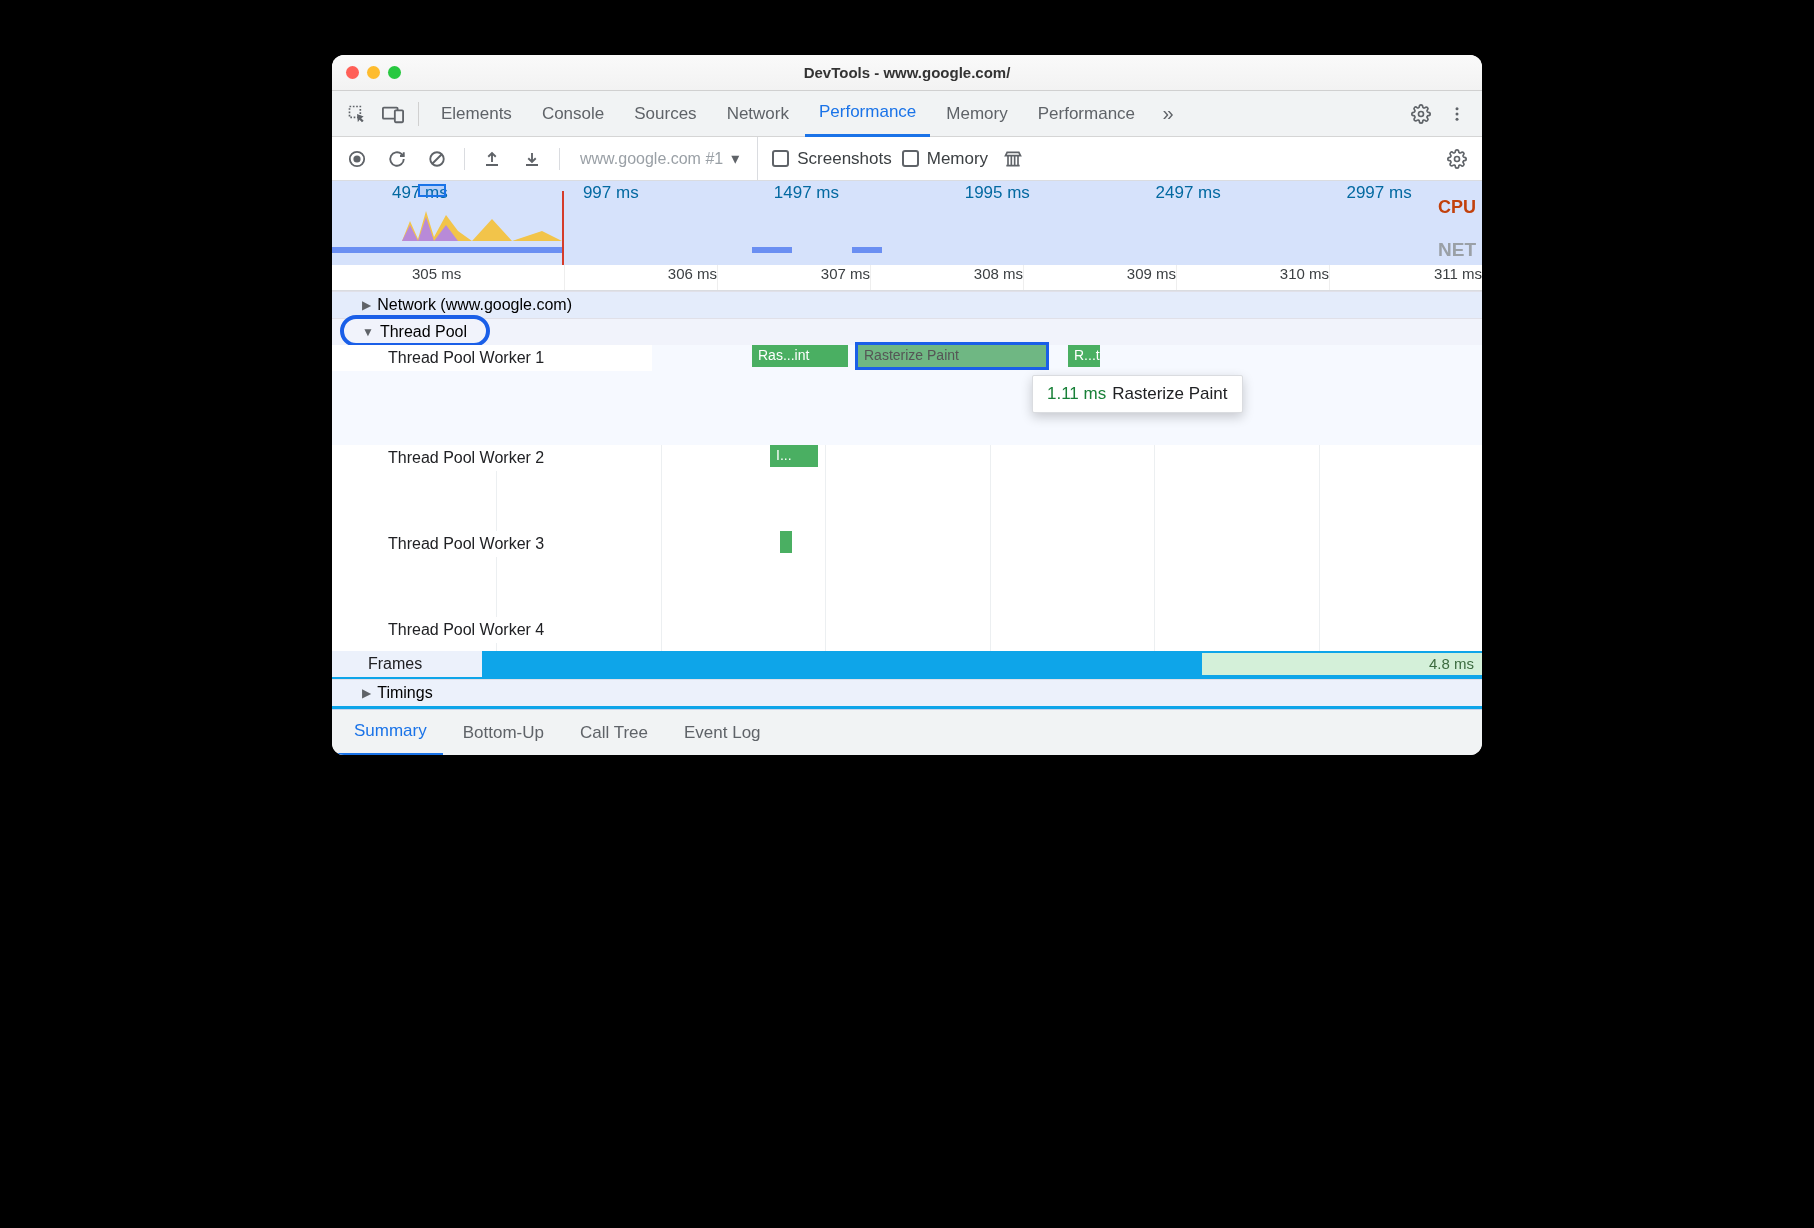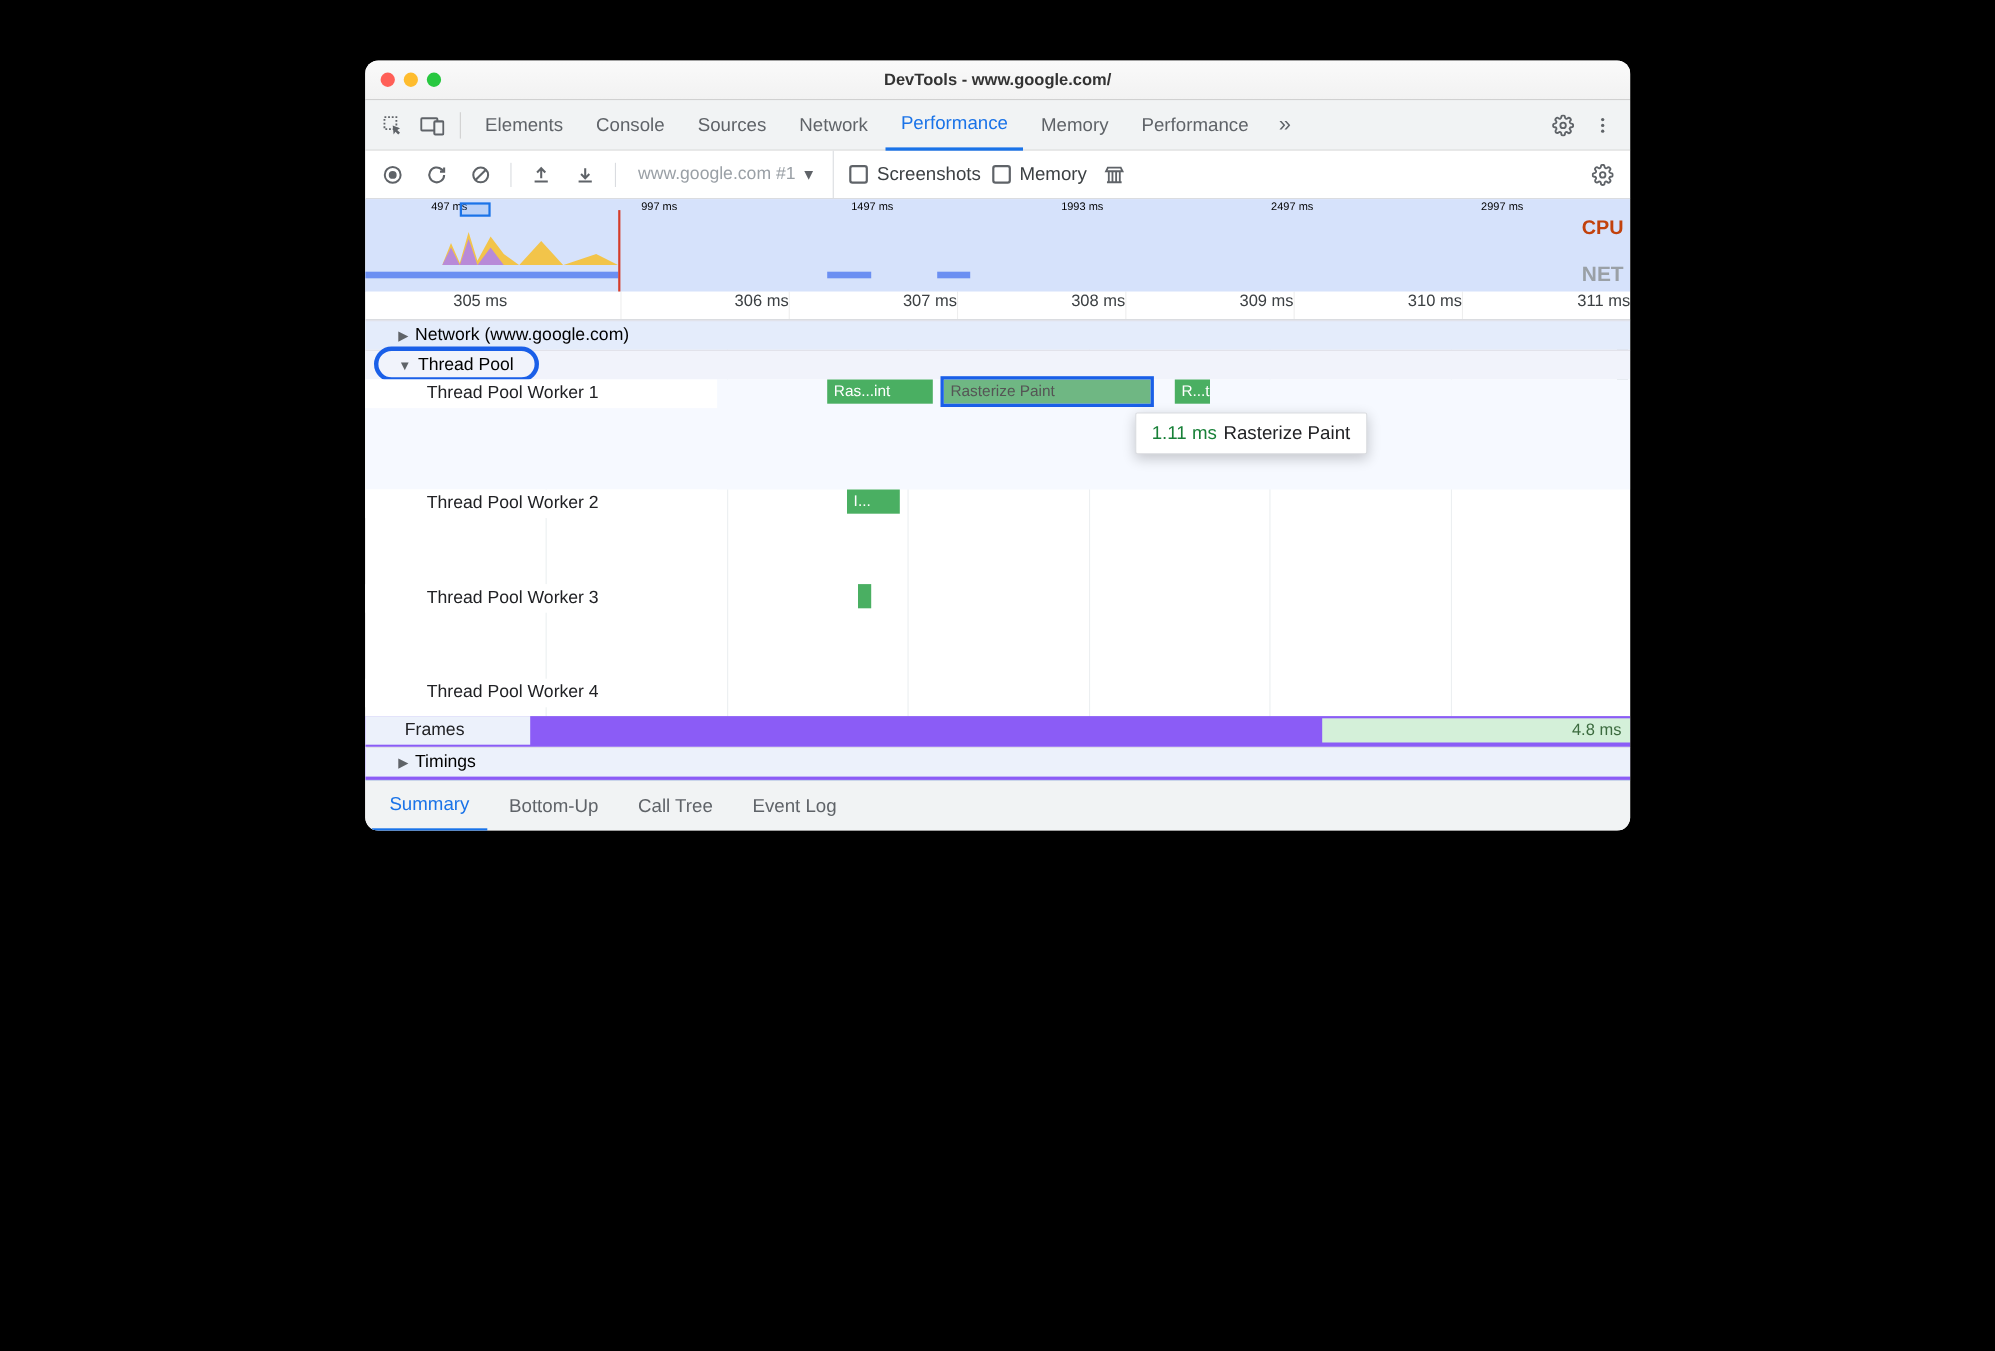--- a/index.html
+++ b/index.html
@@ -44,21 +44,21 @@
     display:flex; align-items:center; gap:8px; padding:4px 8px; color:#9aa0a6; font-size:16px; cursor:pointer;
     border-right:1px solid #dadce0; height:44px; padding-right:18px; margin-right:4px;
   }
   .dropdown .chev { color:#5f6368; }
   .chk { display:flex; align-items:center; gap:8px; font-size:17px; color:#3c4043; cursor:pointer;}
   .chk .box { width:17px; height:17px; border:2px solid #5f6368; border-radius:3px; }
   .toolbar .spacer{flex:1;}
 
   
   .overview { height:84px; background:#d6e2fb; position:relative; }
-  .overview .ticks { display:flex; position:absolute; top:2px; left:0; right:0; font-size:10px; color:#000000;}
+  .overview .ticks { display:flex; position:absolute; top:2px; left:0; right:0; font-size:17px; color:#0369a1;}
   .overview .ticks span{ width:16.6%; text-align:left; padding-left:60px;}
   .overview .cpu { position:absolute; right:6px; top:16px; font-size:18px; color:#c2410c; font-weight:600;}
   .overview .net { position:absolute; right:6px; bottom:4px; font-size:19px; color:#9aa0a6; font-weight:600;}
   .ov-bar { position:absolute; height:6px; background:#6b8ff2; bottom:12px;}
   .ov-box { position:absolute; border:2px solid #1a73e8; background:rgba(26,115,232,0.15); top:3px; height:13px;}
 
   
   .ruler { height:26px; border-bottom:1px solid #dadce0; display:flex; font-size:15px; color:#3c4043; background:#fff;}
   .ruler span{ flex:1; text-align:right; border-left:1px solid #eee;}
   .ruler span:first-child{border-left:none; text-align:left; padding-left:80px;}
@@ -82,21 +82,21 @@
   .block.sel { outline:3px solid #1a5fe8; background:#6fb783; color:#555;}
   .block.light { background:#d4f0d9; color:#3c6b3f; text-align:right; padding-right:8px; font-size:15px;}
   .tooltip {
     position:absolute; background:#fff; border:1px solid #dadce0; box-shadow:0 4px 12px rgba(0,0,0,0.2);
     padding:8px 14px; font-size:17px; color:#202124; white-space:nowrap; border-radius:2px;
   }
   .tooltip .dur{ color:#188038; font-weight:500; margin-right:6px;margin-top:43px;}
   .pen{ position:absolute; left:6px; top:6px; color:#5f6368;}
 
   
-  .bottomrow{ background:#8b5cf6;}
+  .bottomrow{ background:#0ea5e9;}
   .detailtabs {
     height:46px; background:#f1f3f4; border-top:1px solid #c9d4ea; display:flex; align-items:center; padding:0 6px; gap:4px;
   }
   .detailtabs .dtab { padding:0 16px; height:46px; display:flex; align-items:center; font-size:17px; color:#5f6368; cursor:pointer;}
   .detailtabs .dtab.active { color:#1a73e8; border-bottom:3px solid #1a73e8; font-weight:500;}
 
   .scroll-thumb{ position:absolute; right:2px; width:10px; background:#c1c4c8; border-radius:6px;}
   svg{display:block;}
 </style>
 </head>
@@ -206,21 +206,21 @@
           <path d="M19.4 15a1.7 1.7 0 00.34 1.87l.06.06a2 2 0 11-2.83 2.83l-.06-.06a1.7 1.7 0 00-1.87-.34 1.7 1.7 0 00-1 1.56V21a2 2 0 11-4 0v-.09a1.7 1.7 0 00-1-1.56 1.7 1.7 0 00-1.87.34l-.06.06a2 2 0 11-2.83-2.83l.06-.06a1.7 1.7 0 00.34-1.87 1.7 1.7 0 00-1.56-1H3a2 2 0 110-4h.09a1.7 1.7 0 001.56-1 1.7 1.7 0 00-.34-1.87l-.06-.06a2 2 0 112.83-2.83l.06.06a1.7 1.7 0 001.87.34H9a1.7 1.7 0 001-1.56V3a2 2 0 114 0v.09a1.7 1.7 0 001 1.56 1.7 1.7 0 001.87-.34l.06-.06a2 2 0 112.83 2.83l-.06.06a1.7 1.7 0 00-.34 1.87V9a1.7 1.7 0 001.56 1H21a2 2 0 110 4h-.09a1.7 1.7 0 00-1.56 1z"></path>
         </svg>
     </div>
   </div>
 
   <div class="overview">
     <div class="ticks">
       <span>497 ms</span>
         <span>997 ms</span>
       <span>1497 ms</span>
-        <span>1993 ms</span>
+        <span>1995 ms</span>
       <span>2497 ms</span>
         <span>2997 ms</span>
     </div>
     <div class="ov-box" style="left:86px; width:28px;"></div>
     <div style="position:absolute; left:70px; top:20px; width:160px; height:40px;">
       <svg width="160" height="40">
           <polygon points="0,40 8,20 16,38 24,10 32,36 44,14 56,30 70,40 90,18 110,40 140,30 160,40" fill="#f2c44a"></polygon>
           <polygon points="0,40 8,24 16,40 24,16 32,40 44,24 56,40" fill="#b88ad8"></polygon>
         </svg>
     </div>

